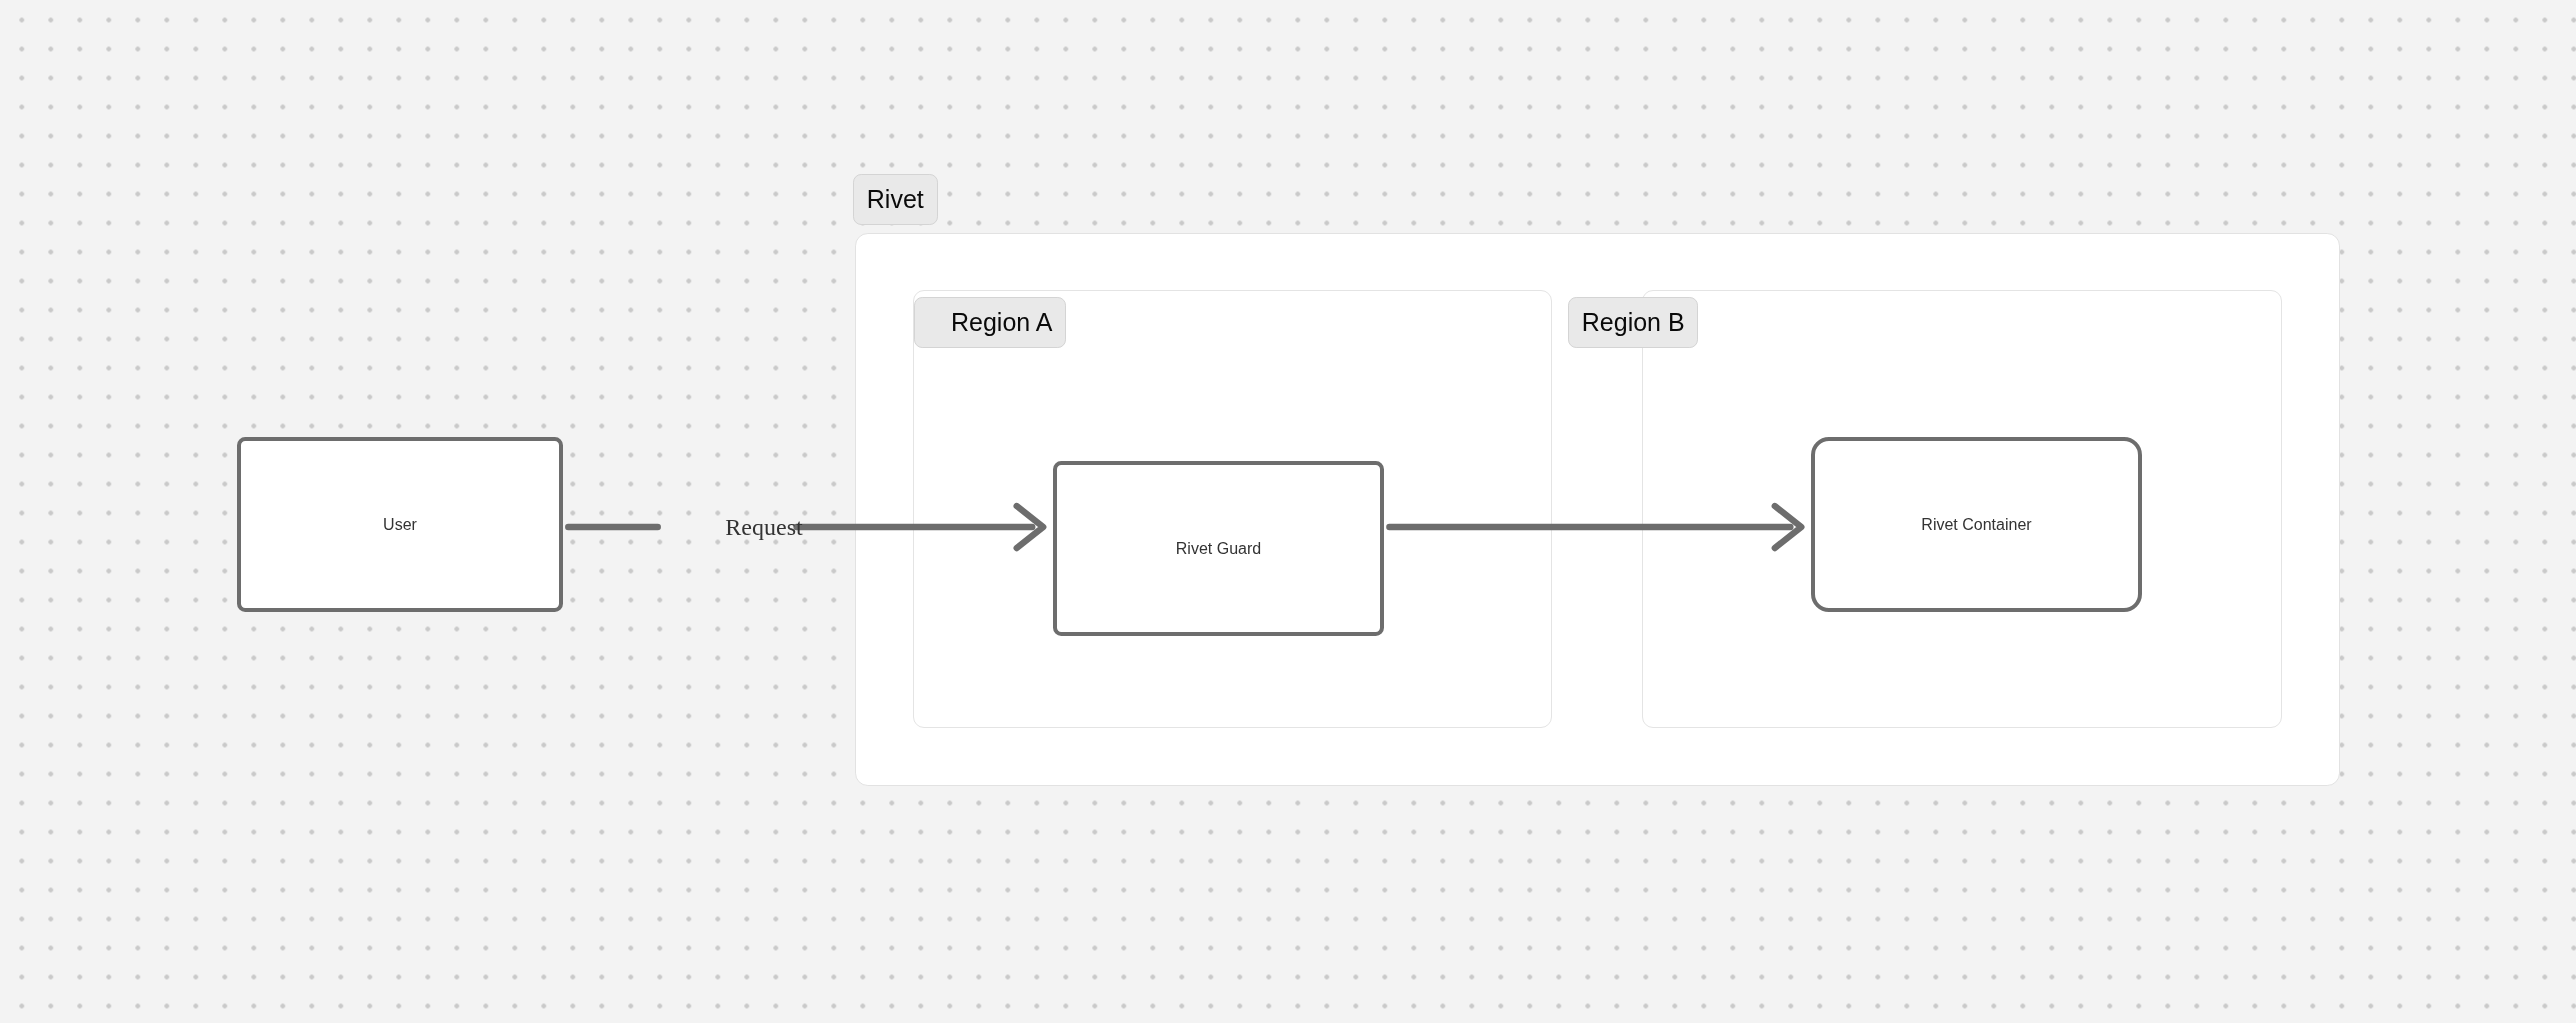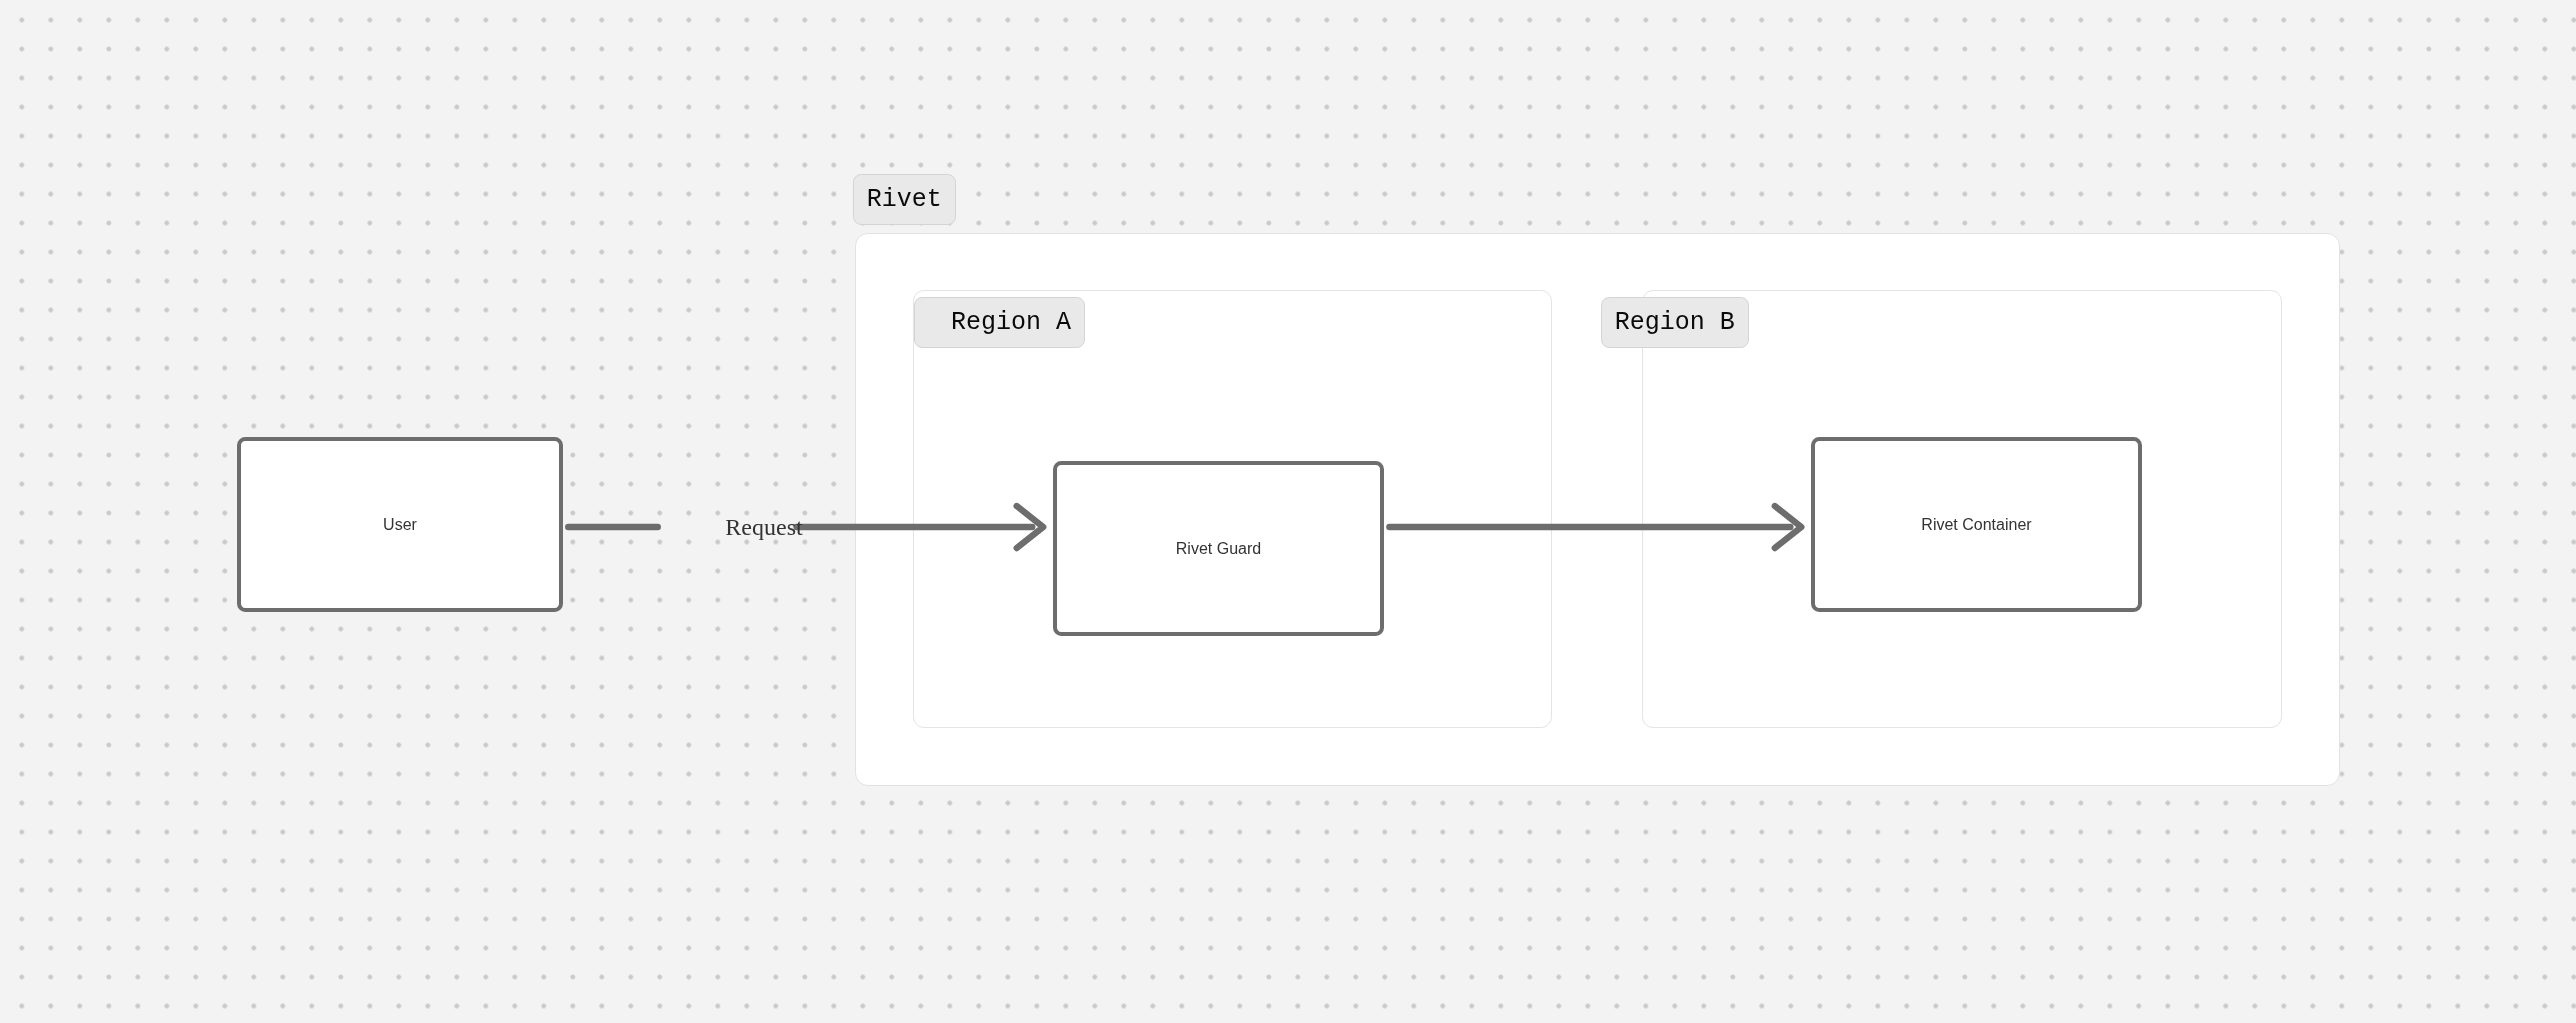--- a/index.html
+++ b/index.html
@@ -63,44 +63,43 @@
     background: #e9e9e9;
     border: 1.4px solid #d4d4d4;
     border-radius: 8.2px;
     color: #0a0a0a;
     font-size: 25px;
     line-height: 1;
     padding: 0 12.8px;
     height: 51px;
     white-space: nowrap;
     box-sizing: border-box;
-    font-family: Liberation Mono, monospace;
   }
   .badge-rivet   { left: 853px;  top: 174px; }
   .badge-region-a{ left: 914px; top: 297px; padding-left: 36px; }
-  .badge-region-b{ left: 1601px; top: 297px; }
+  .badge-region-b{ left: 1568px; top: 297px; }
 
   
   .node {
     position: absolute;
     display: flex;
     align-items: center;
     justify-content: center;
     background: #ffffff;
     border: 4.6px solid #6d6d6d;
     border-radius: 8.2px;
     color: #333333;
     font-size: 16px;
     line-height: 1.2;
     text-align: center;
     box-sizing: border-box;
   }
   .node-user            { left: 237px;  top: 437px; width: 326px; height: 175px; }
   .node-rivet-guard     { left: 1053px; top: 437px; width: 331px; height: 175px; margin-top: 24px; }
-  .node-rivet-container { left: 1811px; top: 437px; width: 331px; height: 175px; }
+  .node-rivet-container { left: 1811px; top: 437px; width: 331px; height: 175px; border-radius: 18px; }
 
   
   .edge-svg {
     position: absolute;
     left: 0;
     top: 0;
     width: 2576px;
     height: 1023px;
     pointer-events: none;
     overflow: visible;

